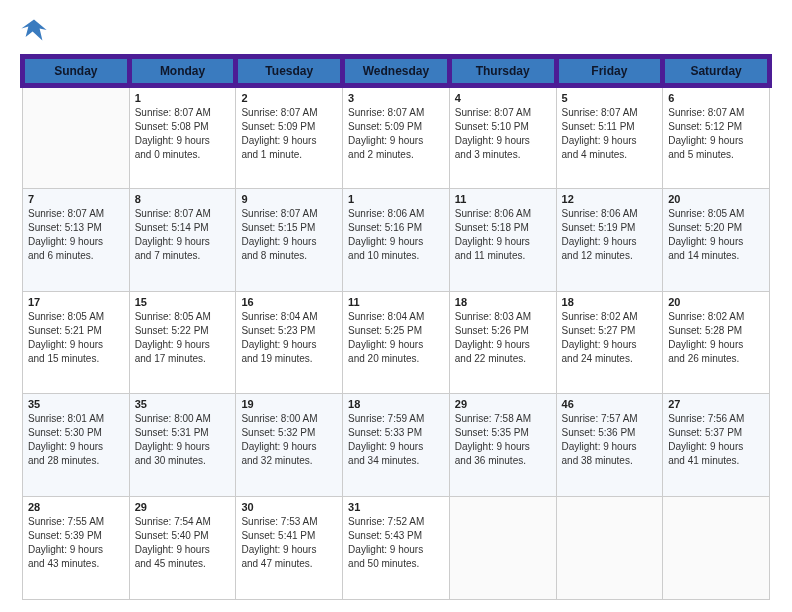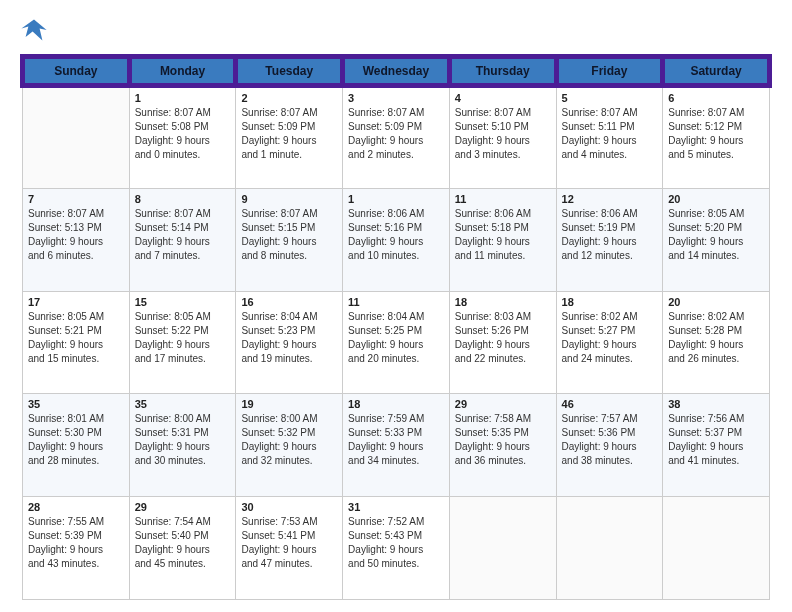--- a/index.html
+++ b/index.html
@@ -237,21 +237,21 @@
           </td>
           <td>
             <div class="day-num">29</div>
             <div class="day-info">Sunrise: 7:58 AM<br>Sunset: 5:35 PM<br>Daylight: 9 hours<br>and 36 minutes.</div>
           </td>
           <td>
             <div class="day-num">46</div>
             <div class="day-info">Sunrise: 7:57 AM<br>Sunset: 5:36 PM<br>Daylight: 9 hours<br>and 38 minutes.</div>
           </td>
           <td>
-            <div class="day-num">38</div>
+            <div class="day-num">27</div>
             <div class="day-info">Sunrise: 7:56 AM<br>Sunset: 5:37 PM<br>Daylight: 9 hours<br>and 41 minutes.</div>
           </td>
         </tr>
         <tr>
           <td>
             <div class="day-num">28</div>
             <div class="day-info">Sunrise: 7:55 AM<br>Sunset: 5:39 PM<br>Daylight: 9 hours<br>and 43 minutes.</div>
           </td>
           <td>
             <div class="day-num">29</div>

